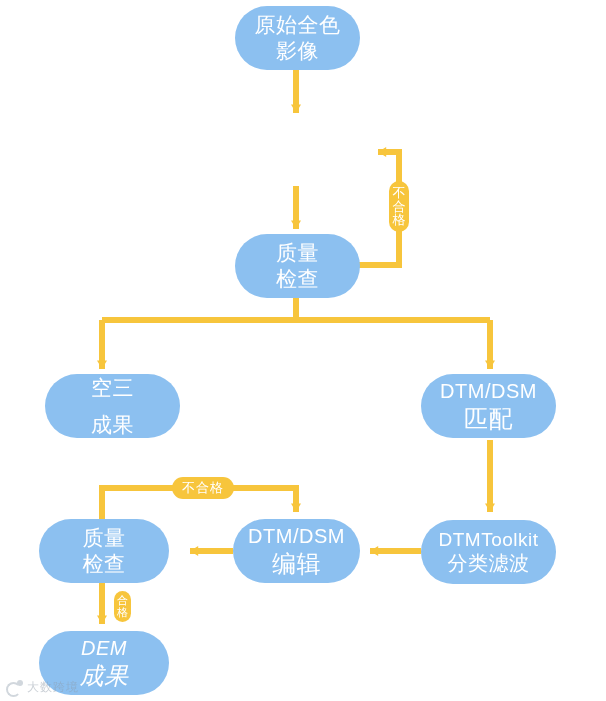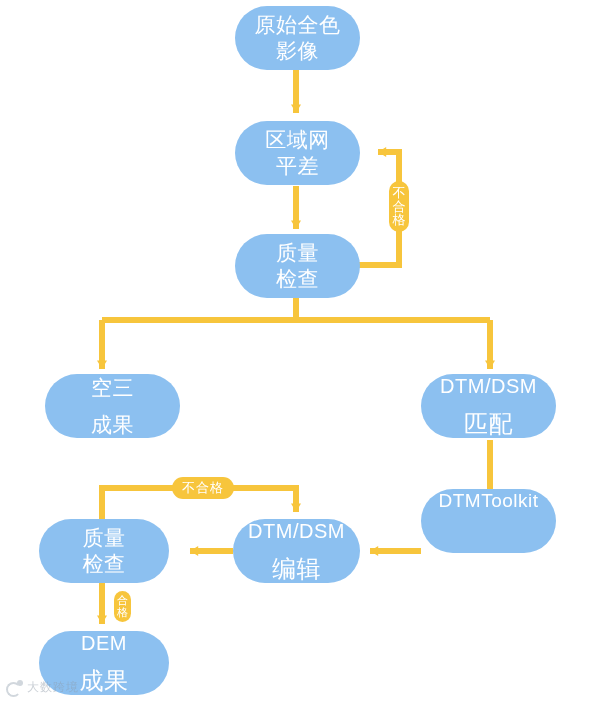--- a/index.html
+++ b/index.html
@@ -40,21 +40,20 @@
     text-align: center;
     box-sizing: border-box;
     z-index: 3;
   }
   .node .ln {
     display: block;
     white-space: nowrap;
   }
   .node.latin {
     font-size: 20px;
-    justify-content: space-between;
   }
   .node.latin .ln.cjk {
     font-size: 24px;
   }
   
   .badge {
     position: absolute;
     background: #f7c53c;
     color: #ffffff;
     border-radius: 999px;
@@ -171,55 +170,52 @@
 
       <line x1="102" y1="583" x2="102" y2="624" marker-end="url(#ah-down)"></line>
     </g>
   </svg>
 
   <div class="node" style="left:235px; top:6px; width:125px; height:64px;">
     <span class="ln">原始全色</span>
     <span class="ln">影像</span>
   </div>
 
-  <div class="node" style="left:235px; top:121px; width:125px; height:64px;">
-    <span class="ln">区域网</span>
-    <span class="ln">平差</span>
-  </div>
 
   <div class="node" style="left:235px; top:234px; width:125px; height:64px;">
     <span class="ln">质量</span>
     <span class="ln">检查</span>
   </div>
 
   <div class="node" style="left:45px; top:374px; width:135px; height:64px;gap:11px;">
     <span class="ln">空三</span>
     <span class="ln">成果</span>
   </div>
 
   <div class="node latin" style="left:421px; top:374px; width:135px; height:64px;">
     <span class="ln">DTM/DSM</span>
     <span class="ln cjk">匹配</span>
   </div>
 
-  <div class="node latin" style="left:421px; top:489px; width:135px; height:64px; font-size:19px;">
+  <div class="node latin" style="left:421px; top:520px; width:135px; height:64px; font-size:19px;">
     <span class="ln">DTMToolkit</span>
+    <span class="ln cjk" style="font-size:20px;">分类滤波</span>
   </div>
 
   <div class="node latin" style="left:233px; top:519px; width:127px; height:64px;">
     <span class="ln">DTM/DSM</span>
     <span class="ln cjk">编辑</span>
   </div>
 
   <div class="node" style="left:39px; top:519px; width:130px; height:64px;">
     <span class="ln">质量</span>
     <span class="ln">检查</span>
   </div>
 
-  <div class="node latin" style="left:39px; top:631px; width:130px; height:64px;">
+  <div class="node latin" style="left:39px; top:631px; width:130px; height:64px;font-style:italic;">
     <span class="ln">DEM</span>
     <span class="ln cjk">成果</span>
   </div>
 
   <div class="badge vert" style="left:389px; top:181px;">
     <span class="vc">不</span>
     <span class="vc">合</span>
     <span class="vc">格</span>
   </div>
 

